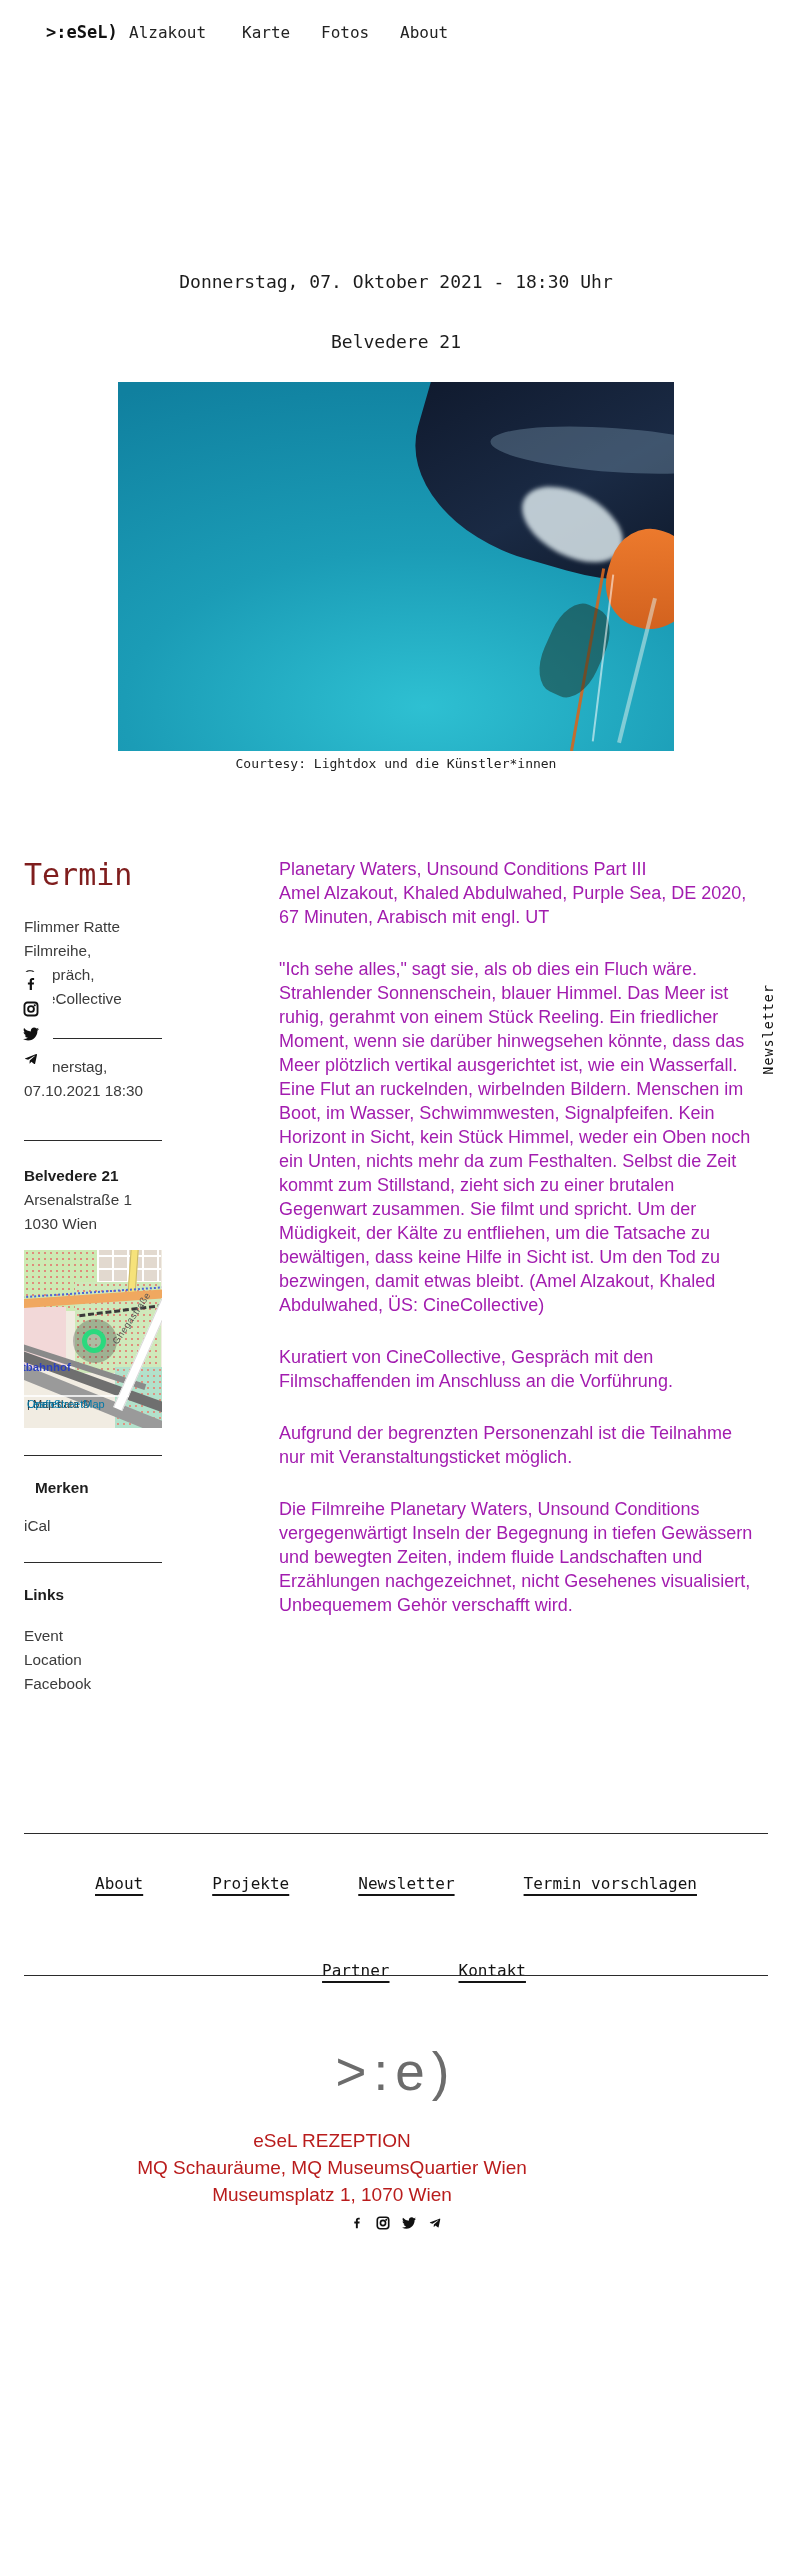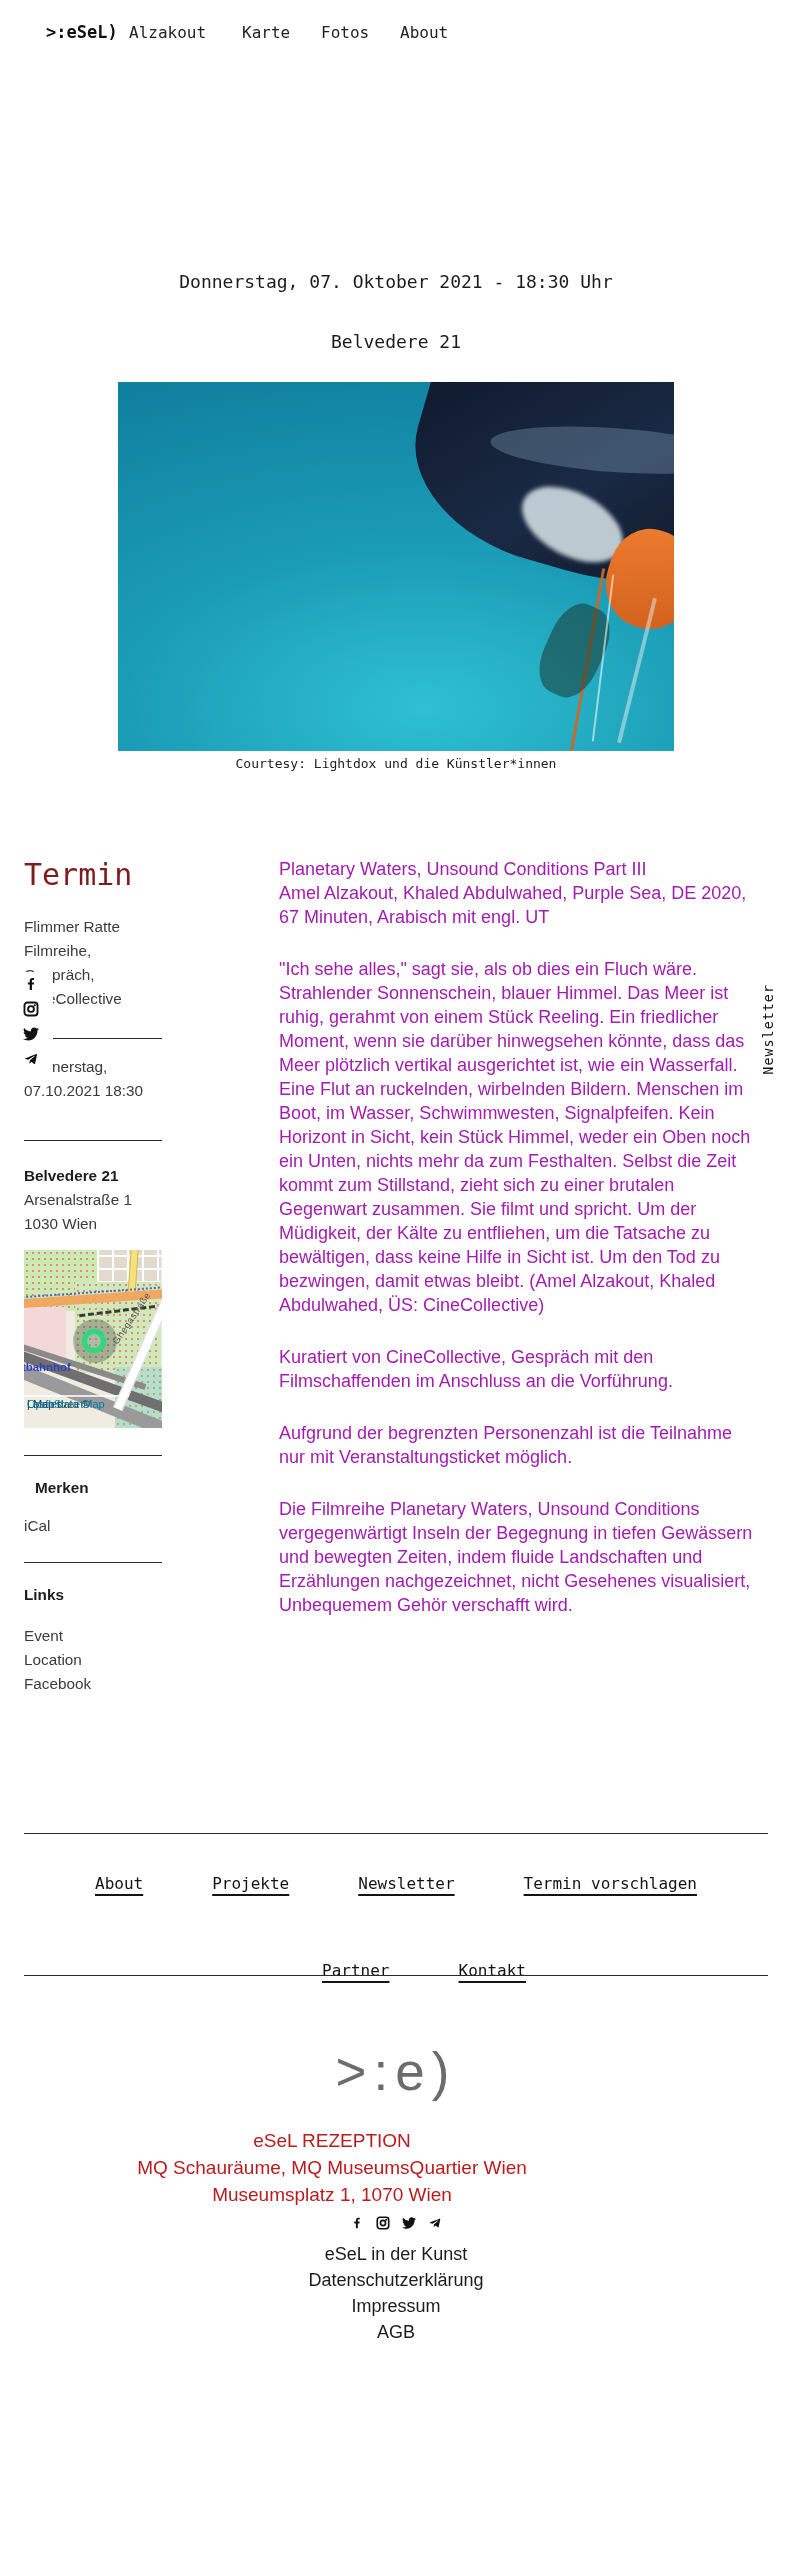--- a/index.html
+++ b/index.html
@@ -259,21 +259,15 @@
       <svg viewBox="0 0 24 24">
           <path fill="currentColor" d="M24 4.56c-.89.39-1.84.66-2.84.78a4.93 4.93 0 0 0 2.17-2.72c-.95.56-2.01.97-3.13 1.19A4.92 4.92 0 0 0 16.62 2.2c-2.72 0-4.92 2.2-4.92 4.92 0 .39.04.76.13 1.12A13.95 13.95 0 0 1 1.67 3.15a4.92 4.92 0 0 0-.67 2.47c0 1.71.87 3.21 2.19 4.1a4.9 4.9 0 0 1-2.23-.62v.06c0 2.39 1.7 4.38 3.95 4.83-.41.11-.85.17-1.3.17-.32 0-.62-.03-.92-.09a4.93 4.93 0 0 0 4.6 3.42 9.87 9.87 0 0 1-6.1 2.1c-.4 0-.78-.02-1.17-.07a13.92 13.92 0 0 0 7.55 2.21c9.05 0 14-7.5 14-13.99 0-.21 0-.42-.02-.63a9.94 9.94 0 0 0 2.45-2.55z"></path>
         </svg>
     </a>
     <a class="icon">
       <svg viewBox="0 0 24 24">
           <path fill="currentColor" d="M9.78 18.65l.28-4.23 7.68-6.92c.34-.31-.07-.46-.52-.19L7.74 13.3 3.64 12c-.88-.25-.89-.86.2-1.3l15.97-6.16c.73-.33 1.43.18 1.15 1.3l-2.72 12.81c-.19.91-.74 1.13-1.5.71l-4.14-3.06-1.99 1.93c-.23.23-.42.42-.83.42z"></path>
         </svg>
     </a>
   </div>
-  <div class="abs f-links">
-    <a class="link">eSeL in der Kunst</a>
-    <a class="link">Datenschutzerklärung</a>
-    <a class="link">Impressum</a>
-    <a class="link">AGB</a>
-  </div>
 
 </div>
 
 
 </body></html>

